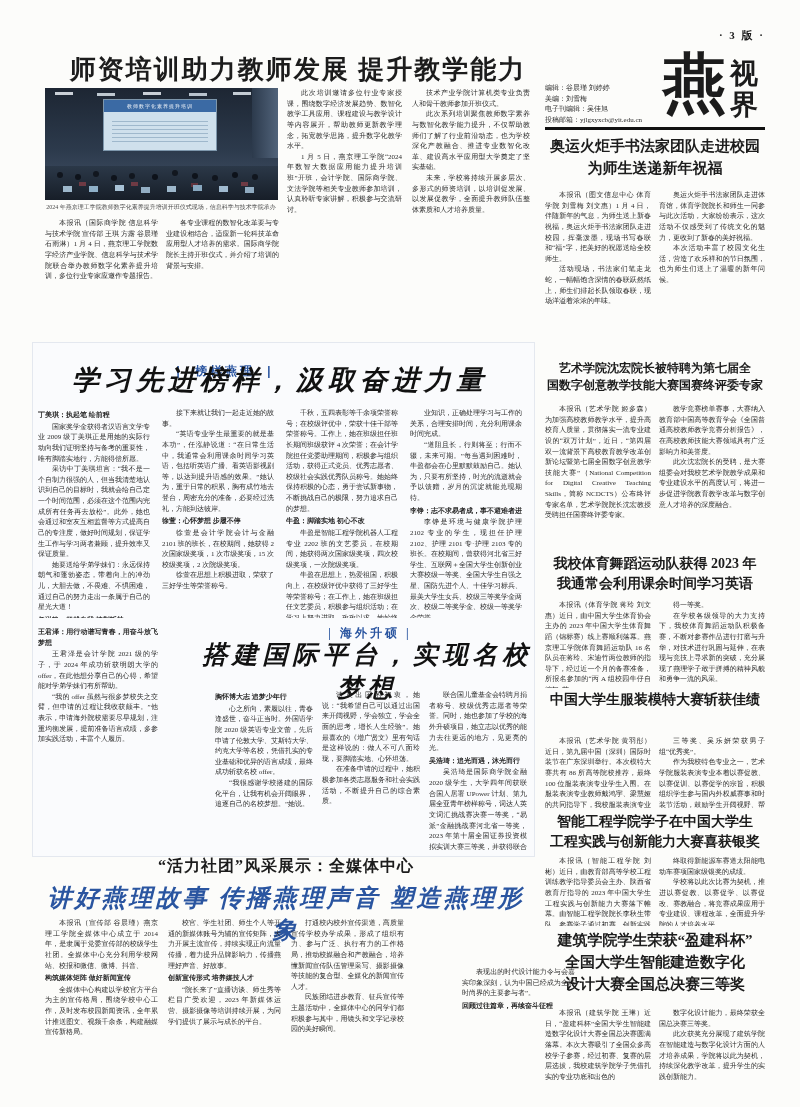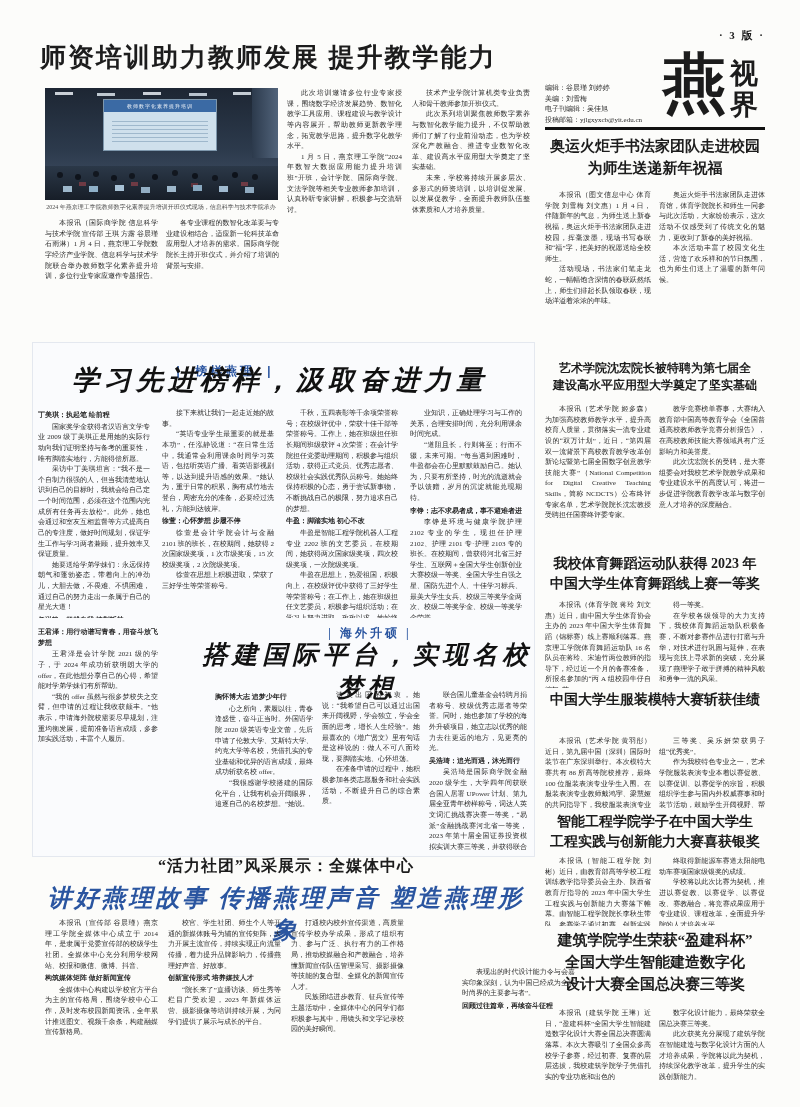--- a/index.html
+++ b/index.html
@@ -15,21 +15,21 @@
   .mh-small { position:absolute; left:730px; top:58px; display:flex; flex-direction:column; }
   .mh-small span { font-size:28px; font-weight:900; line-height:1.12; }
   .mh-rule { position:absolute; left:545px; top:127px; width:220px; height:3px; background:#111; }
 
   
   .col { position:absolute; font-size:7px; line-height:1.52; text-align:justify; color:#2b2b2b; overflow:hidden; }
   .col .para { text-indent:2em; }
   .col .sub { font-weight:bold; margin:2px 0 1px 0; }
   .col .line { white-space:nowrap; }
 
-  .headline-main { position:absolute; left:40px; top:40px; width:492px; margin:0; text-align:left;
+  .headline-main { position:absolute; left:40px; top:40px; width:492px; margin:12px; text-align:center;
                    font-size:26px; font-weight:bold; letter-spacing:2px; }
 
   
   .photo { position:absolute; left:45px; top:88px; width:233px; height:112px;
            background:linear-gradient(180deg,#1d2633 0%,#2c3a4c 55%,#44546a 100%); overflow:hidden; }
   .ph-lights { position:absolute; top:4px; left:10px; width:18px; height:3px; background:#e8eef4; opacity:.85;
                box-shadow:42px 1px 0 #dbe4ec, 88px 0 0 #e8eef4, 134px 1px 0 #d5dfe8, 178px 0 0 #e2e9f0; }
   .ph-screen { position:absolute; left:58px; top:11px; width:112px; height:50px; background:#cfe0ec; border:1px solid #7e97ac; }
   .ph-screen-bar { height:12px; background:#3b6aa4; color:#f2f6fa; font-size:5px; line-height:12px;
                    text-align:center; letter-spacing:1px; overflow:hidden;
@@ -199,33 +199,33 @@
       <div class="para">本报讯（图文信息中心 体育学院 刘雪梅 刘文惠）1 月 4 日，伴随新年的气息，为师生送上新春祝福，奥运火炬手书法家团队走进校园，挥毫泼墨，现场书写春联和“福”字，把美好的祝愿送给全校师生。</div>
       <div class="para">活动现场，书法家们笔走龙蛇，一幅幅饱含深情的春联跃然纸上，师生们排起长队领取春联，现场洋溢着浓浓的年味。</div>
     </div>
   <div class="col" style="left:659px;top:190px;width:106px;height:162px;">
       <div class="para">奥运火炬手书法家团队走进体育馆，体育学院院长和师生一同参与此次活动，大家纷纷表示，这次活动不仅感受到了传统文化的魅力，更收到了新春的美好祝福。</div>
       <div class="para">本次活动丰富了校园文化生活，营造了欢乐祥和的节日氛围，也为师生们送上了温暖的新年问候。</div>
     </div>
 
   <h2 class="side-title" style="top:360px;font-size:12px;">
     <div>艺术学院沈宏院长被特聘为第七届全</div>
-    <div>建设高水平应用型大学奠定了坚实基础</div>
+    <div>国数字创意教学技能大赛国赛终评委专家</div>
   </h2>
   <div class="col" style="left:545px;top:404px;width:106px;height:146px;">
       <div class="para">本报讯（艺术学院 姬多森）为加强高校教师教学水平，提升高校育人质量，贯彻落实一流专业建设的“双万计划”，近日，“第四届双一流背景下高校教育教学改革创新论坛暨第七届全国数字创意教学技能大赛”（National Competition for Digital Creative Teaching Skills，简称 NCDCTS）公布终评专家名单，艺术学院院长沈宏教授受聘担任国赛终评委专家。</div>
     </div>
   <div class="col" style="left:659px;top:404px;width:106px;height:146px;">
       <div class="para">教学竞赛榜单赛事，大赛纳入教育部中国高等教育学会《全国普通高校教师教学竞赛分析报告》，在高校教师技能大赛领域具有广泛影响力和美誉度。</div>
       <div class="para">此次沈宏院长的受聘，是大赛组委会对我校艺术学院教学成果和专业建设水平的高度认可，将进一步促进学院教育教学改革与数字创意人才培养的深度融合。</div>
     </div>
 
   <h2 class="side-title" style="top:554px;font-size:14px;">
     <div>我校体育舞蹈运动队获得 2023 年</div>
-    <div>中国大学生体育舞蹈线上赛一等奖</div>
+    <div>我通常会利用课余时间学习英语</div>
   </h2>
   <div class="col" style="left:545px;top:600px;width:106px;height:88px;">
       <div class="para">本报讯（体育学院 蒋玲 刘文惠）近日，由中国大学生体育协会主办的 2023 年中国大学生体育舞蹈（锦标赛）线上赛顺利落幕。燕京理工学院体育舞蹈运动队 16 名队员在蒋玲、宋迪竹两位教师的指导下，经过近一个月的备赛准备，所报名参加的“丙 A 组校园牛仔自编舞”获</div>
     </div>
   <div class="col" style="left:659px;top:600px;width:106px;height:88px;">
       <div class="para">得一等奖。</div>
       <div class="para">在学校各级领导的大力支持下，我校体育舞蹈运动队积极备赛，不断对参赛作品进行打磨与升华，对技术进行巩固与延伸，在表现与竞技上寻求新的突破，充分展现了燕理学子敢于拼搏的精神风貌和勇争一流的风采。</div>
     </div>
 
   <h2 class="side-title" style="top:690px;font-size:14px;">

